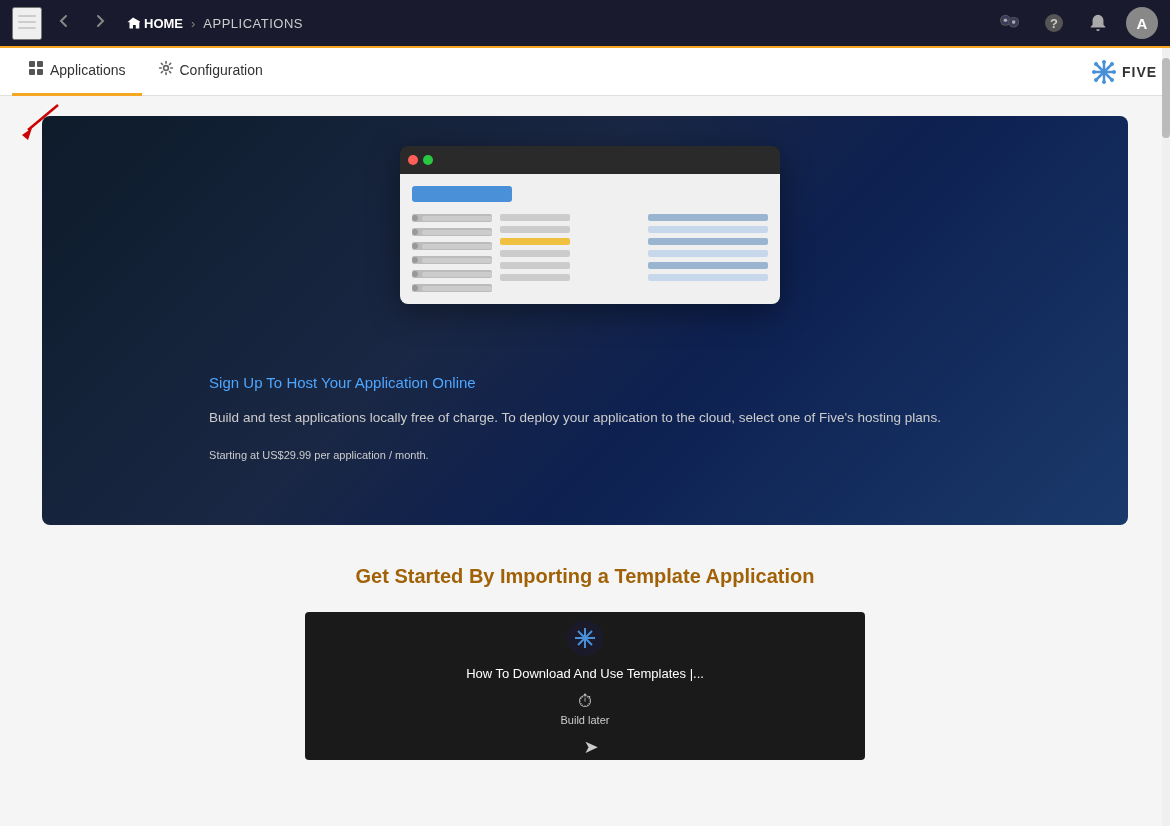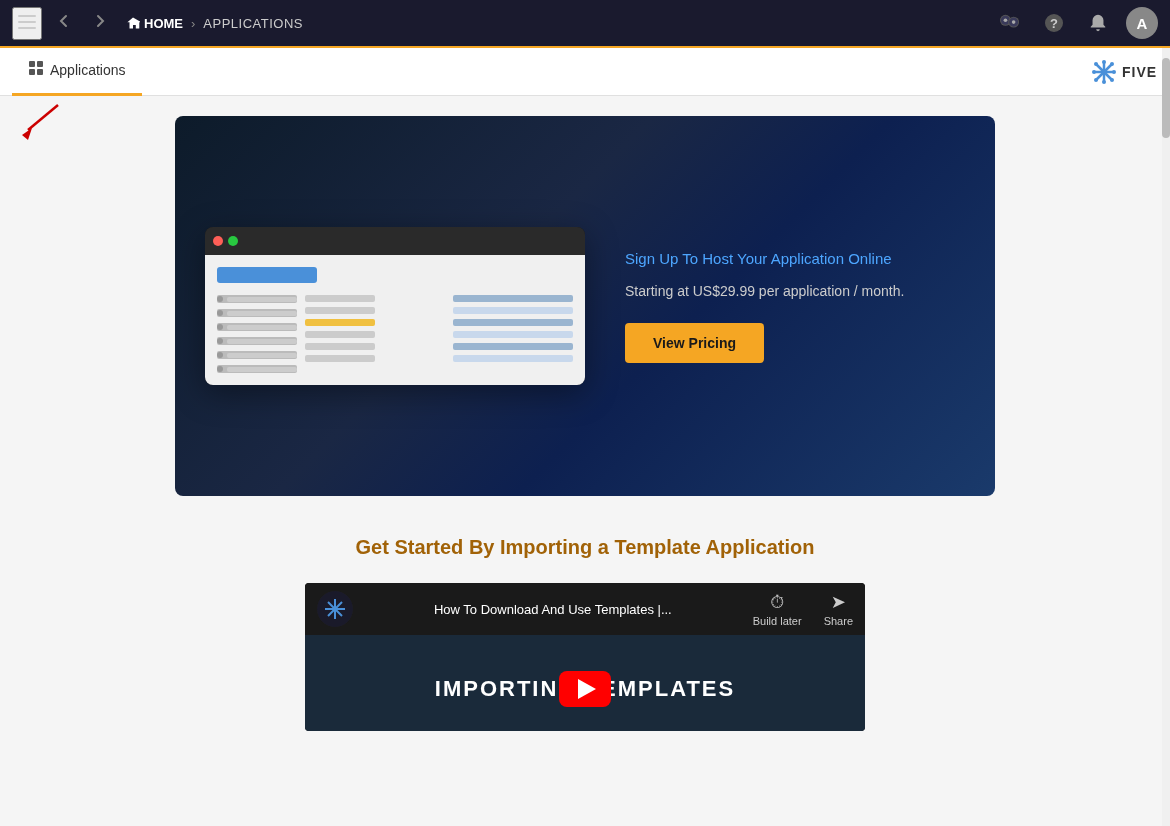--- a/index.html
+++ b/index.html
@@ -136,29 +136,30 @@
       padding: 20px 0;
       display: flex;
       flex-direction: column;
       align-items: center;
       background: #f5f5f5;
       min-height: 730px;
     }
 
     
     .hosting-banner {
-      width: 820px;
+      width: 1086px;
       background: linear-gradient(135deg, #0d1b2a 0%, #1a2744 40%, #0d2050 60%, #1a3a6b 100%);
       border-radius: 8px;
       display: flex;
       align-items: center;
       overflow: hidden;
       margin-bottom: 40px;
       min-height: 380px;
       position: relative;
+      flex-direction: column;
     }
     .banner-left {
       flex: 1;
       padding: 30px 20px 30px 30px;
       display: flex;
       align-items: center;
       justify-content: center;
     }
     .browser-mockup {
       background: #1a1a1a;
@@ -256,21 +257,21 @@
       margin-bottom: 18px;
       color: #fff;
     }
     .banner-description {
       font-size: 13.5px;
       color: #ccc;
       line-height: 1.6;
       margin-bottom: 20px;
     }
     .banner-pricing {
-      font-size: 14px;
+      font-size: 11px;
       color: #ccc;
       margin-bottom: 24px;
     }
     .btn-view-pricing {
       background: #f5a623;
       color: #1a1a1a;
       border: none;
       border-radius: 4px;
       padding: 12px 28px;
       font-size: 14px;
@@ -299,20 +300,21 @@
       overflow: hidden;
       position: relative;
       height: 148px;
     }
     .video-header {
       background: #1a1a1a;
       display: flex;
       align-items: center;
       padding: 8px 12px;
       gap: 10px;
+      flex-direction: column;
     }
     .video-channel-icon {
       width: 36px; height: 36px;
       background: #222;
       border-radius: 50%;
       display: flex;
       align-items: center;
       justify-content: center;
       overflow: hidden;
     }
@@ -456,20 +458,29 @@
       <svg width="16" height="16" viewBox="0 0 16 16" fill="none">
         <rect x="1" y="1" width="6" height="6" rx="1" fill="#555"></rect>
         <rect x="9" y="1" width="6" height="6" rx="1" fill="#555"></rect>
         <rect x="1" y="9" width="6" height="6" rx="1" fill="#555"></rect>
         <rect x="9" y="9" width="6" height="6" rx="1" fill="#555"></rect>
       </svg>
     </span>
     <span>Applications</span>
   </div>
 
+  <div class="sub-nav-item">
+    <span class="sub-nav-icon">
+      <svg width="16" height="16" viewBox="0 0 20 20" fill="none">
+        <circle cx="10" cy="10" r="3" stroke="#666" stroke-width="2"></circle>
+        <path d="M10 2v2M10 16v2M2 10h2M16 10h2M4.2 4.2l1.4 1.4M14.4 14.4l1.4 1.4M4.2 15.8l1.4-1.4M14.4 5.6l1.4-1.4" stroke="#666" stroke-width="2" stroke-linecap="round"></path>
+      </svg>
+    </span>
+    <span>Configuration</span>
+  </div>
 
 
   <div class="five-logo">
     <svg width="70" height="28" viewBox="0 0 70 28">
 
       <g transform="translate(6,4)">
         <line x1="10" y1="0" x2="10" y2="20" stroke="#4a90d9" stroke-width="2.5"></line>
         <line x1="0" y1="10" x2="20" y2="10" stroke="#4a90d9" stroke-width="2.5"></line>
         <line x1="2" y1="2" x2="18" y2="18" stroke="#4a90d9" stroke-width="2.5"></line>
         <line x1="18" y1="2" x2="2" y2="18" stroke="#4a90d9" stroke-width="2.5"></line>
@@ -552,22 +563,22 @@
               <div class="panel-bar"></div>
               <div class="panel-bar dark"></div>
               <div class="panel-bar"></div>
             </div>
           </div>
         </div>
       </div>
     </div>
     <div class="banner-right">
       <div class="banner-subtitle">Sign Up To Host Your Application Online</div>
+      <div class="banner-description">Build and test applications locally free of charge. To deploy your application to the cloud, select one of Five's hosting plans.</div>
       <div class="banner-pricing">Starting at US$29.99 per application / month.</div>
-      <button class="btn-view-pricing">View Pricing</button>
     </div>
   </div>
 
   <div class="get-started-section">
     <div class="get-started-title">Get Started By Importing a Template Application</div>
 
     <div class="video-container">
       <div class="video-header">
         <div class="video-channel-icon">
           <svg width="36" height="36" viewBox="0 0 36 36">

